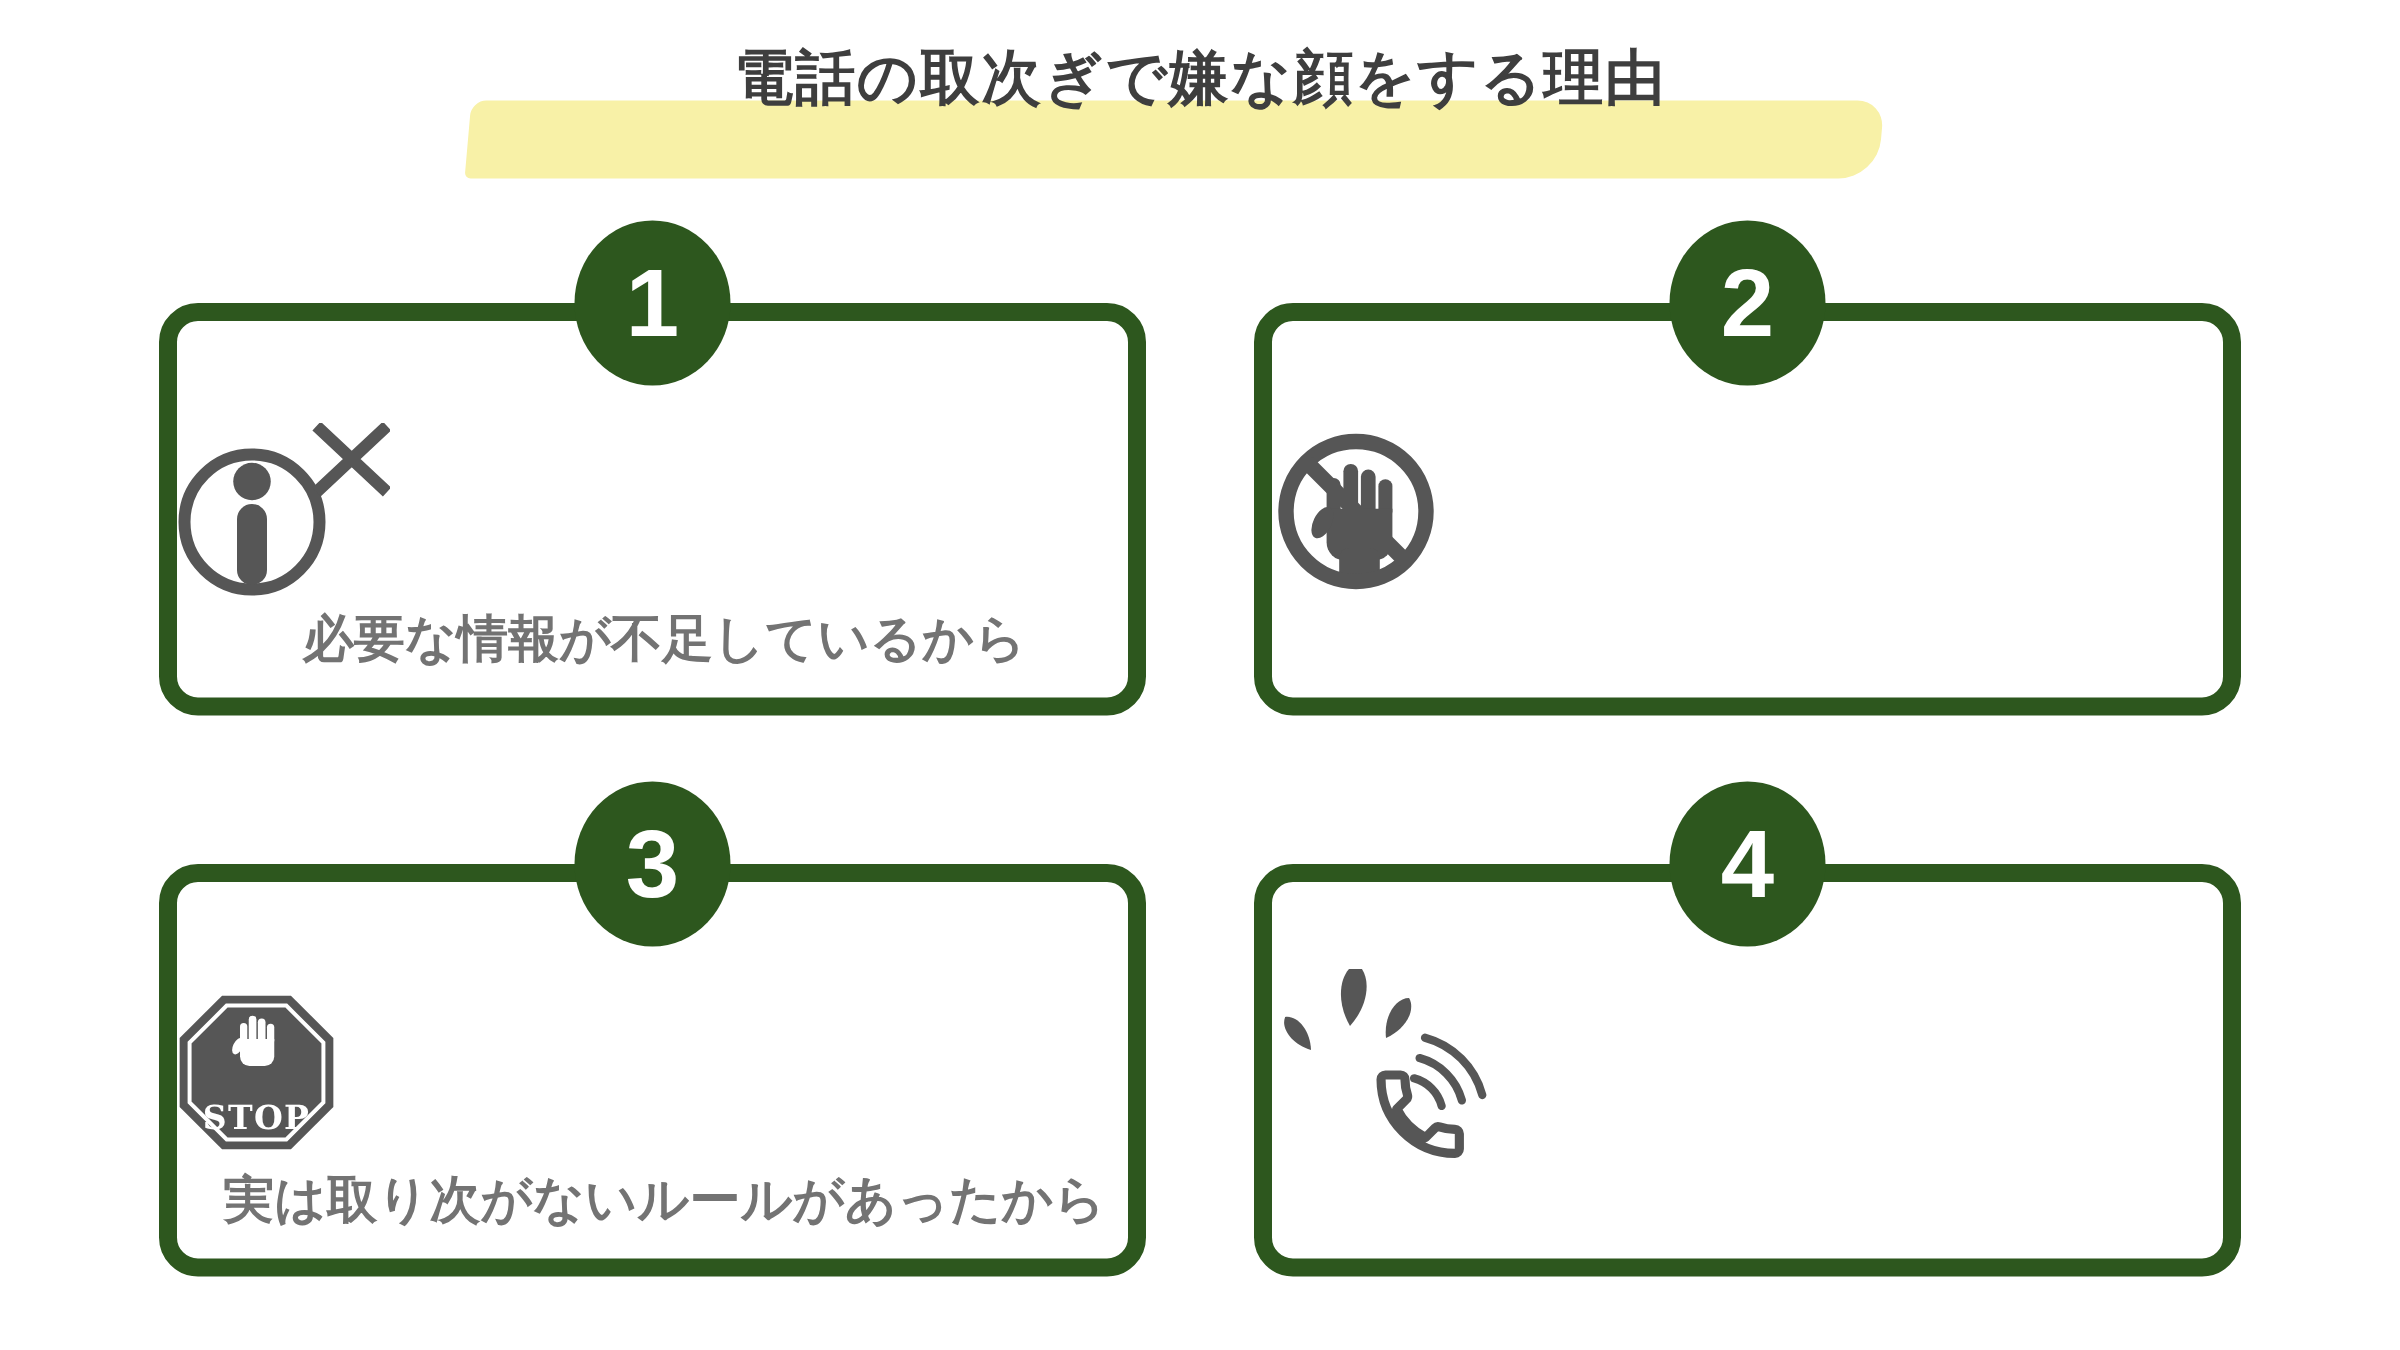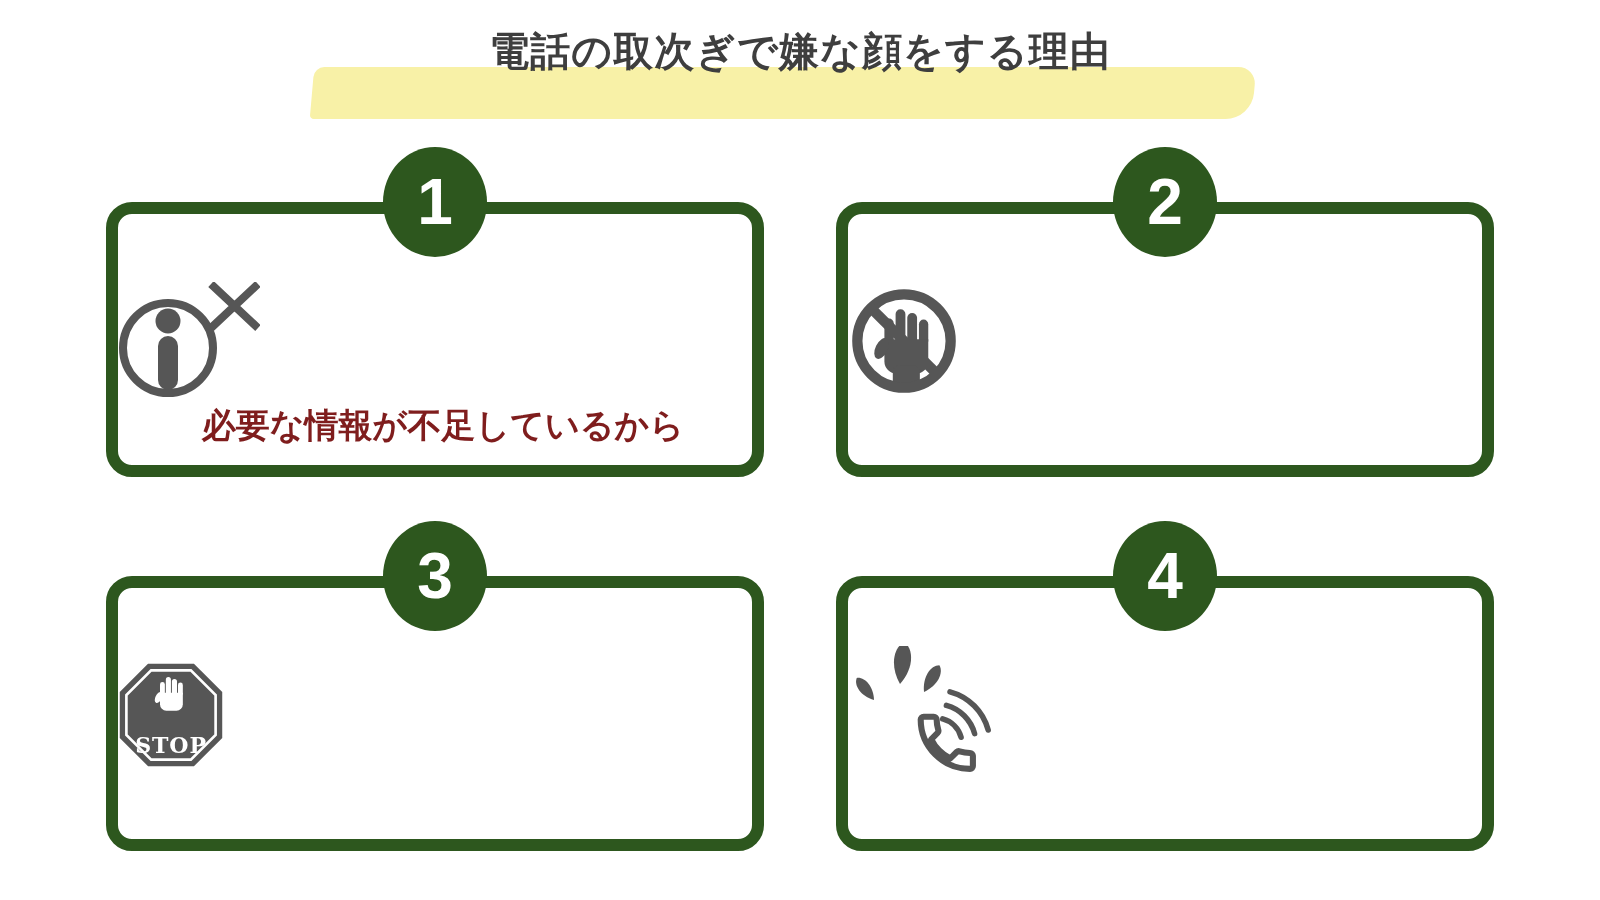--- a/index.html
+++ b/index.html
@@ -44,21 +44,21 @@
     display:flex;align-items:center;justify-content:center;
     font-size:64px;font-weight:bold;z-index:3;line-height:1;
   }
   .icon-area{
     position:absolute;top:52px;left:0;right:0;height:150px;
     display:flex;align-items:center;justify-content:flex-start;
   }
   .card-label{
     position:absolute;bottom:16px;left:16px;right:0;
     text-align:center;
-    font-size:34px;font-weight:bold;color:#7f1d1d;
+    font-size:34px;font-weight:bold;color:#737373;
   }
 </style>
 </head>
 <body>
 
 <div class="stage">
 
   <div class="title-wrap">
     <div class="title-highlight"></div>
     <h1 class="page-title">電話の取次ぎで嫌な顔をする理由</h1>
@@ -115,20 +115,21 @@
             <rect x="1" y="12" width="10" height="30" rx="5"></rect>
             <rect x="13" y="2" width="10.5" height="38" rx="5.2"></rect>
             <rect x="25.5" y="6" width="10.5" height="36" rx="5.2"></rect>
             <rect x="38" y="13" width="10" height="28" rx="5"></rect>
             <path d="M1 34 h47 v24 a13 13 0 0 1 -13 13 h-21 a13 13 0 0 1 -13 -13 z"></path>
             <ellipse cx="-2" cy="44" rx="6.5" ry="12" transform="rotate(26 -2 44)"></ellipse>
           </g>
           <text x="60" y="103" text-anchor="middle" fill="#ffffff" font-family="'DejaVu Serif','Liberation Serif',serif" font-size="25" font-weight="bold" letter-spacing="1">STOP</text>
         </svg>
       </div>
+      <div class="card-label">実は取り次がないルールがあったから</div>
     </div>
 
     <div class="card">
       <div class="badge">4</div>
       <div class="icon-area">
         <svg width="150" height="138" viewBox="0 0 150 138">
 
           <g fill="#565656">
             <path d="M0 0 C-8 -11 -7 -24 0 -28 C7 -24 8 -11 0 0 Z" transform="translate(52,38) scale(1.5) rotate(6)"></path>
             <path d="M0 0 C-8 -11 -7 -24 0 -28 C7 -24 8 -11 0 0 Z" transform="translate(26,54) rotate(-38) scale(1.0)"></path>

